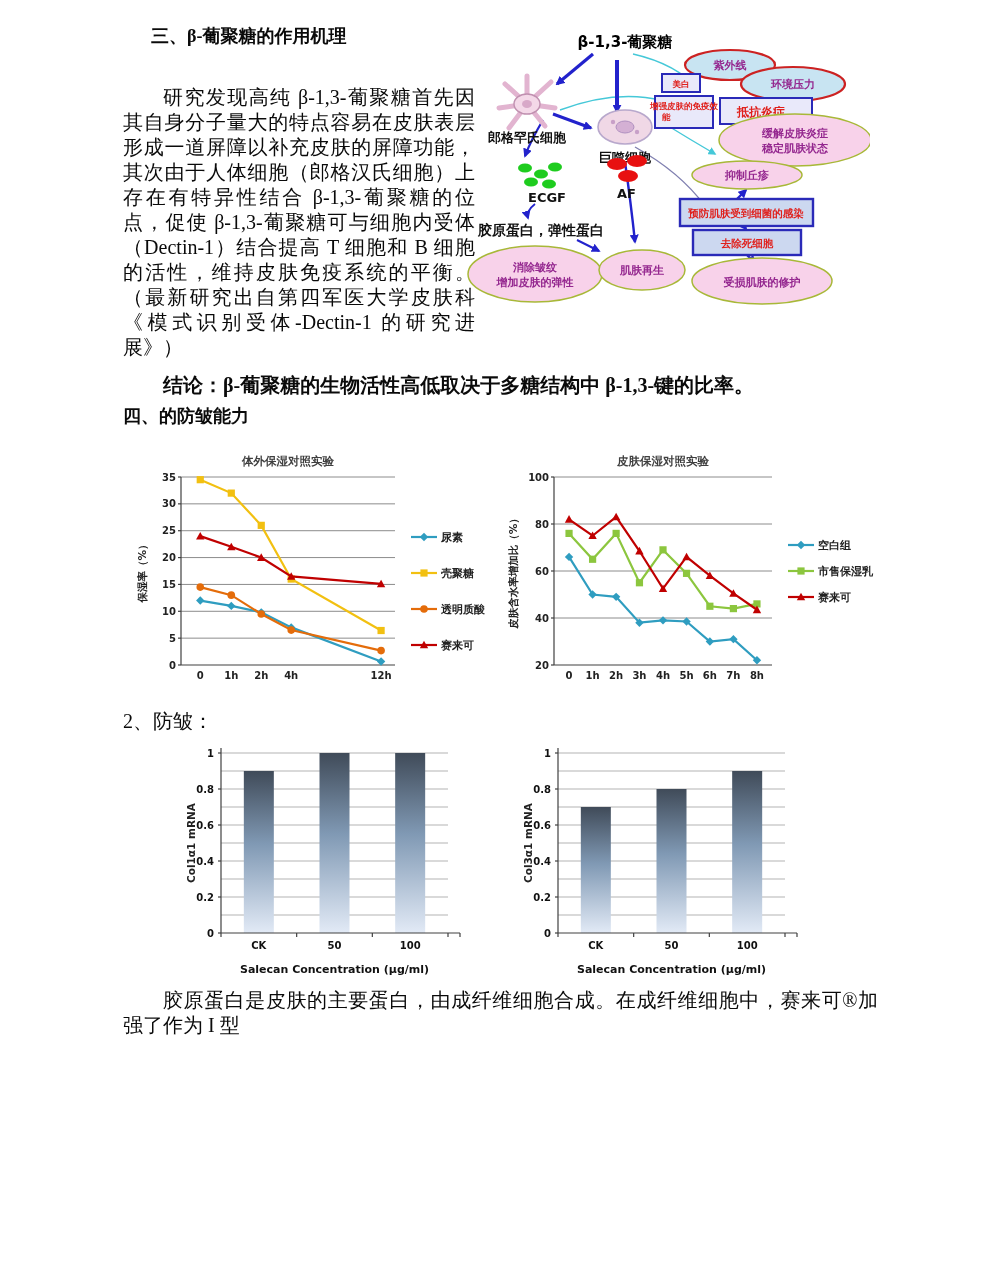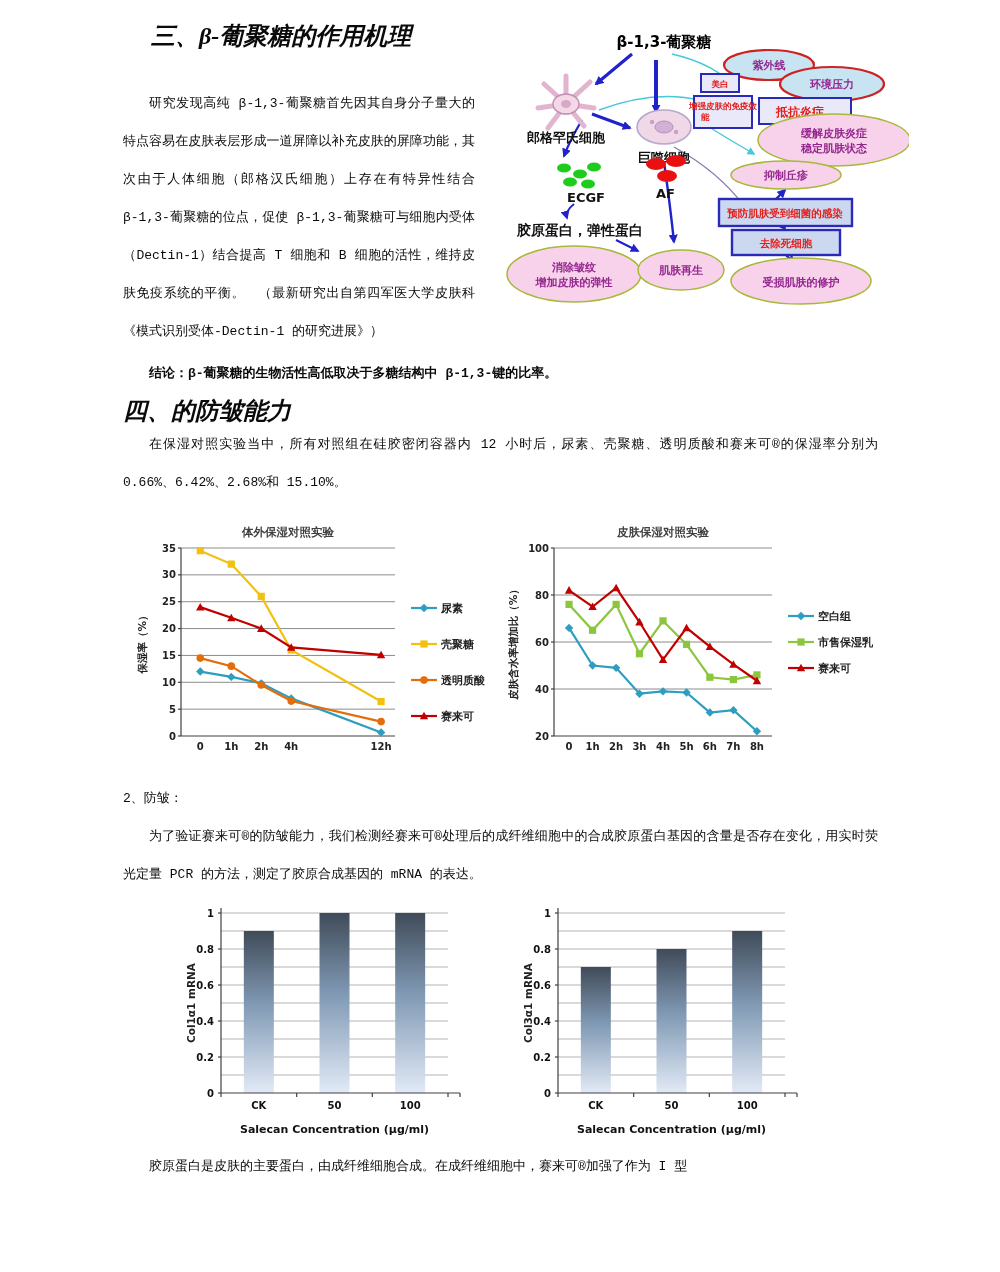--- a/index.html
+++ b/index.html
@@ -1,28 +1,28 @@
 <!DOCTYPE html>
 <html><head>
 <meta charset="utf-8">
 <style>
   html,body { margin:0; padding:0; background:#ffffff; }
   .page {
     width:1000px; height:1272px; position:relative; box-sizing:border-box;
     padding:22px 122px 0 123px; background:#fff; overflow:hidden;
     font-family:"Liberation Serif","DejaVu Serif",serif; color:#0a0a0a;
   }
-  h1,h2 { font-size:24px; line-height:29px; margin:0; font-weight:bold;font-style:italic; }
+  h1,h2 { font-size:18px; line-height:29px; margin:0; font-weight:bold; }
   h1 { margin:0 0 34px 28px; }
-  p { font-size:13px; line-height:38px; margin:0; text-align:justify;font-family:Liberation Mono, monospace; }
+  p { font-size:20px; line-height:25px; margin:0; text-align:justify; }
   .indent { text-indent:2em; }
   .bold { font-weight:bold; }
   .mech-text { width:352px; }
-  .mech-diagram { position:absolute; top:12px; left:504px; width:405px; height:340px; }
-  .conclusion { margin-top:4px; }
+  .mech-diagram { position:absolute; top:12px; left:465px; width:405px; height:340px; }
+  .conclusion { margin-top:13px; }
   .h2-row { margin-top:4px; }
   .sub { margin-top:4px; }
   .charts-row { display:flex; gap:2px; margin-top:16px; margin-left:10px; }
   .barcharts-row { display:flex; gap:7px; margin-top:4px; margin-left:60px; }
   .result-para { margin-top:8px; }
   .sub2 { margin-top:14px; }
   .final-para { margin-top:10px; }
 
   
   .c-title { font:bold 11.5px "DejaVu Sans",sans-serif; fill:#3f3f3f; }
@@ -165,21 +165,20 @@
       <ellipse cx="177" cy="258" rx="43" ry="20" class="d-pink-ell"></ellipse>
       <text x="177" y="262" text-anchor="middle" class="d-pink-text">肌肤再生</text>
     </svg>
   </div>
 
   <p class="conclusion bold indent">结论：β-葡聚糖的生物活性高低取决于多糖结构中 β-1,3-键的比率。</p>
 
   <h2 class="h2-row">四、的防皱能力</h2>
 
 
-  <p class="indent">在保湿对照实验当中，所有对照组在硅胶密闭容器内 12 小时后，尿素、壳聚糖、透明质酸和赛来可®的保湿率分别为 0.66%、6.42%、2.68%和 15.10%。</p>
 
   <div class="charts-row">
     <svg width="385" height="248">
         <text x="155" y="18" text-anchor="middle" class="c-title">体外保湿对照实验</text>
         <line x1="45" y1="218" x2="48" y2="218" class="c-axis"></line>
         <text x="43" y="221.5" text-anchor="end" class="c-tick">0</text>
         <line x1="48" y1="191.14285714285714" x2="262" y2="191.14285714285714" class="c-grid"></line>
         <line x1="45" y1="191.14285714285714" x2="48" y2="191.14285714285714" class="c-axis"></line>
         <text x="43" y="194.64285714285714" text-anchor="end" class="c-tick">5</text>
         <line x1="48" y1="164.28571428571428" x2="262" y2="164.28571428571428" class="c-grid"></line>
@@ -311,21 +310,20 @@
         <text x="314" y="128" class="c-legend">市售保湿乳</text>
         <line x1="284" y1="150" x2="310" y2="150" stroke="#C00000" stroke-width="2.2"></line>
         <path d="M297 145.8L301.2 153.36L292.8 153.36Z" fill="#C00000"></path>
         <text x="314" y="154" class="c-legend">赛来可</text>
       </svg>
   </div>
 
 
   <p class="sub2">2、防皱：</p>
 
-  <p class="indent">为了验证赛来可®的防皱能力，我们检测经赛来可®处理后的成纤维细胞中的合成胶原蛋白基因的含量是否存在变化，用实时荧光定量 PCR 的方法，测定了胶原合成基因的 mRNA 的表达。</p>
 
   <div class="barcharts-row">
     <svg width="330" height="240">
         <line x1="38" y1="177" x2="265" y2="177" class="c-grid-light"></line>
         <line x1="38" y1="159" x2="265" y2="159" class="c-grid-light"></line>
         <line x1="38" y1="141" x2="265" y2="141" class="c-grid-light"></line>
         <line x1="38" y1="123" x2="265" y2="123" class="c-grid-light"></line>
         <line x1="38" y1="105" x2="265" y2="105" class="c-grid-light"></line>
         <line x1="38" y1="87" x2="265" y2="87" class="c-grid-light"></line>
         <line x1="38" y1="69.00000000000001" x2="265" y2="69.00000000000001" class="c-grid-light"></line>

